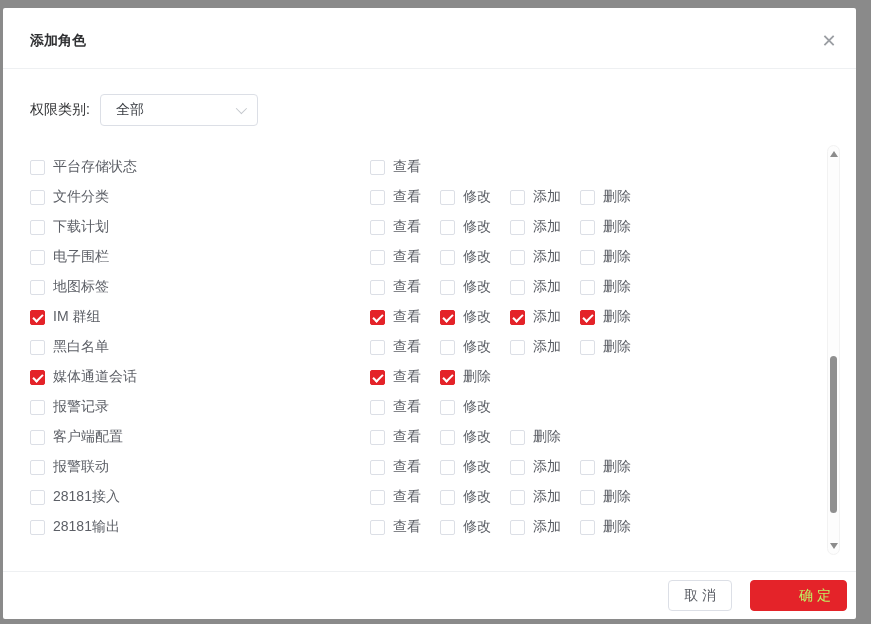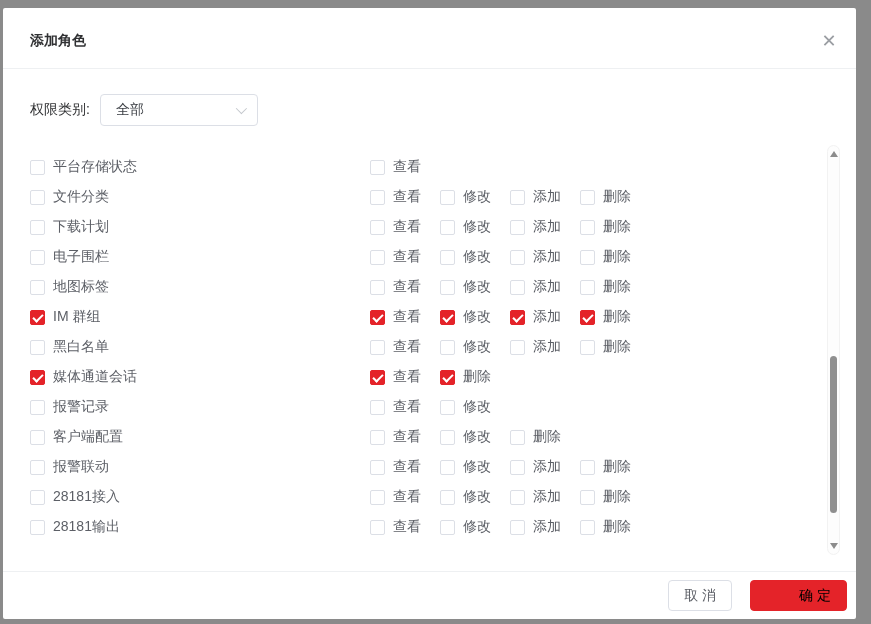--- a/index.html
+++ b/index.html
@@ -92,21 +92,21 @@
     position: absolute; left: 0; right: 0; bottom: 0; height: 48px;
     border-top: 1px solid #eef0f2;
     display: flex; align-items: center; justify-content: flex-end;
     padding-right: 9px;
   }
   .btn {
     height: 31px; padding: 0 15px; border-radius: 4px; cursor: pointer;
     font-size: 14px; font-family: "Liberation Sans", "DejaVu Sans", sans-serif;
   }
   .btn-cancel { background: #fff; border: 1px solid var(--border); color: var(--text); margin-right: 18px; }
-  .btn-confirm { background: var(--accent); border: 1px solid var(--accent); color: #000000; padding-left: 48px; }
+  .btn-confirm { background: var(--accent); border: 1px solid var(--accent); color: #bef264; padding-left: 48px; }
 </style>
 </head>
 <body>
 
 <div class="modal">
 
   <div class="modal-header">
     <div class="modal-title">添加角色</div>
     <button class="close-btn">✕</button>
   </div>

